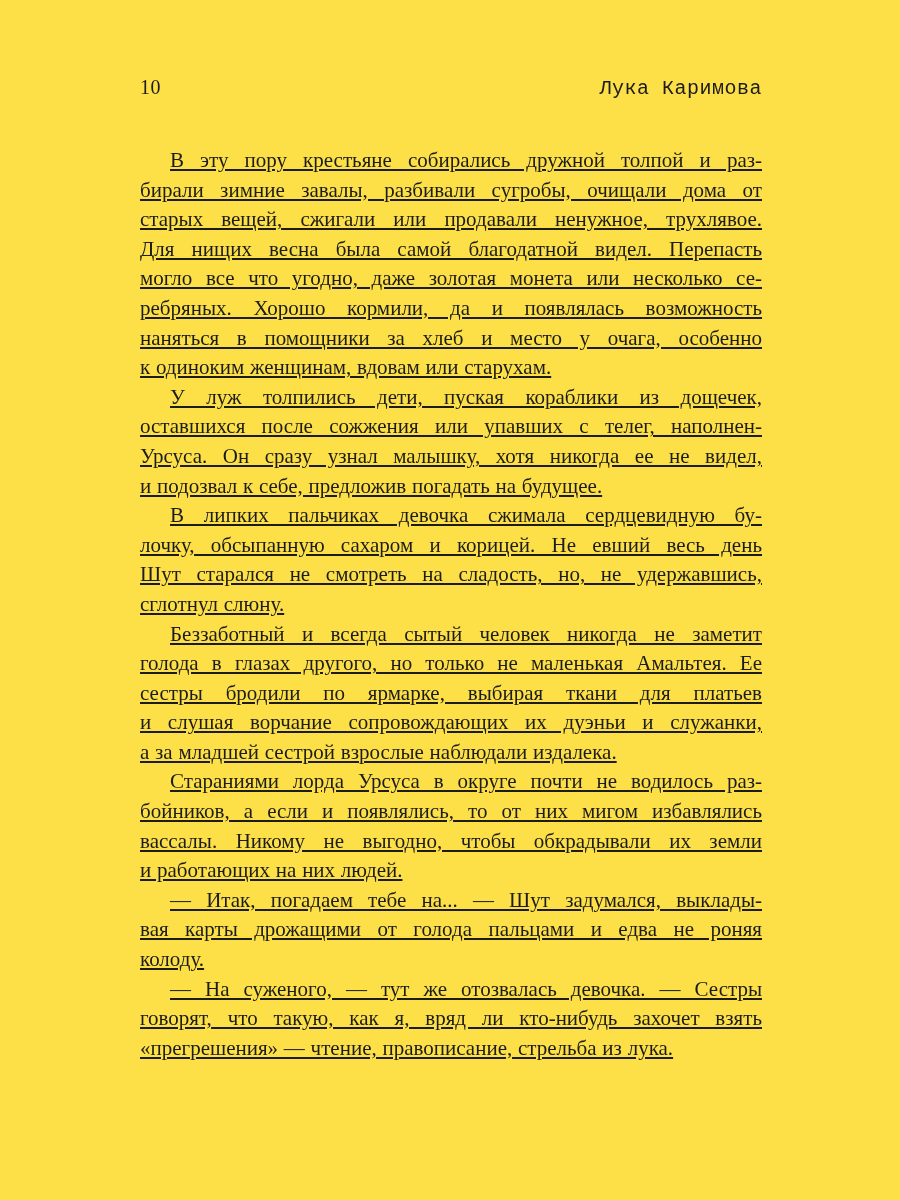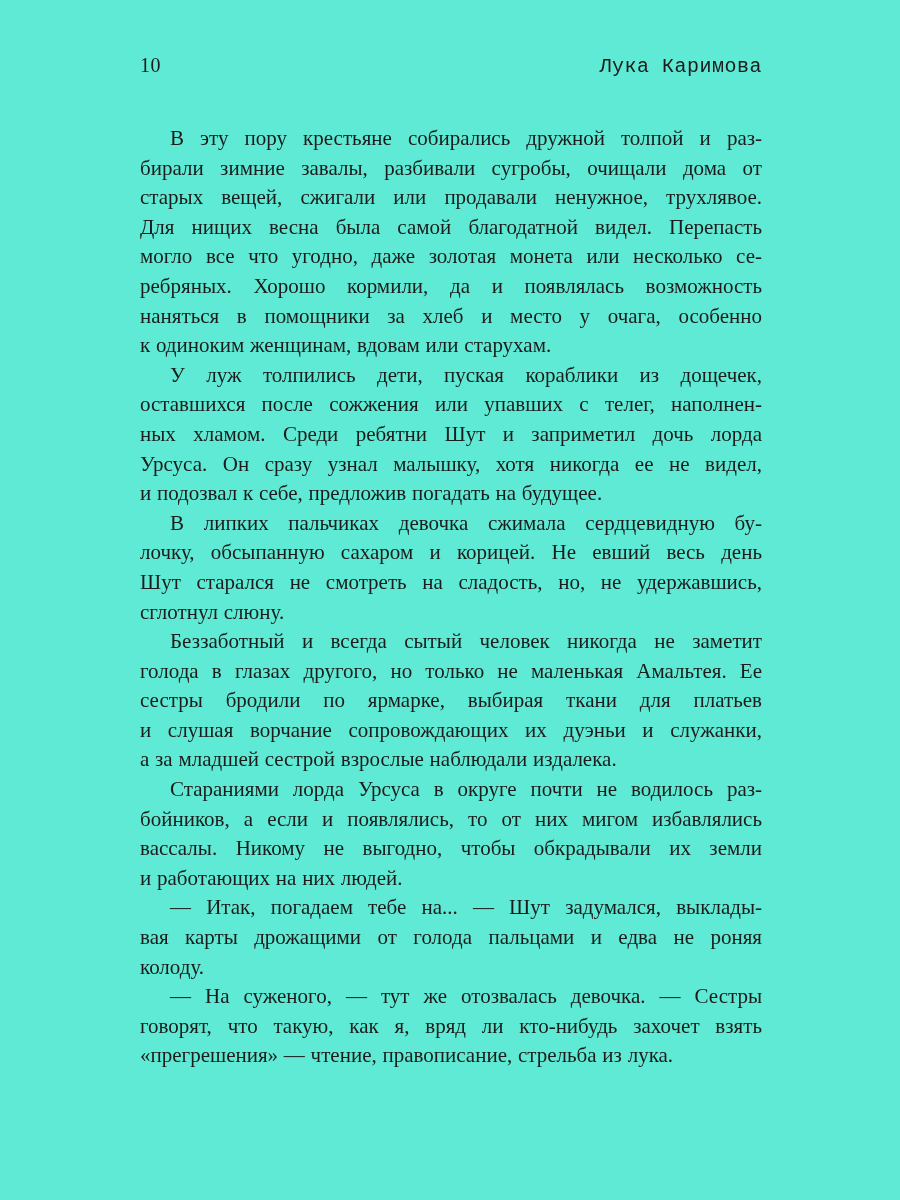--- a/index.html
+++ b/index.html
@@ -11,40 +11,41 @@
     width: 900px;
     height: 1200px;
     overflow: hidden;
     font-family: "Liberation Serif", "DejaVu Serif", serif;
     color: #1c1c1c;
   }
   .page {
     box-sizing: border-box;
     width: 900px;
     height: 1200px;
-    padding: 54px 138px 0 140px;
-    background: #5eead4;
+    padding: 76px 138px 0 140px;
+    background: #fde047;
   }
   .running-head {
     display: flex;
     justify-content: space-between;
     align-items: baseline;
     font-size: 20px;
     margin-bottom: 46px;
   }
   .running-head .page-number {
     letter-spacing: 0.5px;
   }
   .running-head .author {
     letter-spacing: 0.5px;
     font-family: Liberation Mono, monospace;
   }
   .page-body {
     font-size: 21px;
     line-height: 29.6px;
+    text-decoration: underline;
   }
   .paragraph {
     margin: 0;
   }
   .line {
     text-align: justify;
     text-align-last: justify;
     word-spacing: 0.5px;
   }
   .line.first {
@@ -69,21 +70,20 @@
         <div class="line">старых вещей, сжигали или продавали ненужное, трухлявое.</div>
         <div class="line">Для нищих весна была самой благодатной видел. Перепасть</div>
         <div class="line">могло все что угодно, даже золотая монета или несколько се-</div>
         <div class="line">ребряных. Хорошо кормили, да и появлялась возможность</div>
         <div class="line">наняться в помощники за хлеб и место у очага, особенно</div>
         <div class="line last">к одиноким женщинам, вдовам или старухам.</div>
       </div>
       <div class="paragraph">
         <div class="line first">У луж толпились дети, пуская кораблики из дощечек,</div>
         <div class="line">оставшихся после сожжения или упавших с телег, наполнен-</div>
-        <div class="line">ных хламом. Среди ребятни Шут и заприметил дочь лорда</div>
         <div class="line">Урсуса. Он сразу узнал малышку, хотя никогда ее не видел,</div>
         <div class="line last">и подозвал к себе, предложив погадать на будущее.</div>
       </div>
       <div class="paragraph">
         <div class="line first">В липких пальчиках девочка сжимала сердцевидную бу-</div>
         <div class="line">лочку, обсыпанную сахаром и корицей. Не евший весь день</div>
         <div class="line">Шут старался не смотреть на сладость, но, не удержавшись,</div>
         <div class="line last">сглотнул слюну.</div>
       </div>
       <div class="paragraph">

